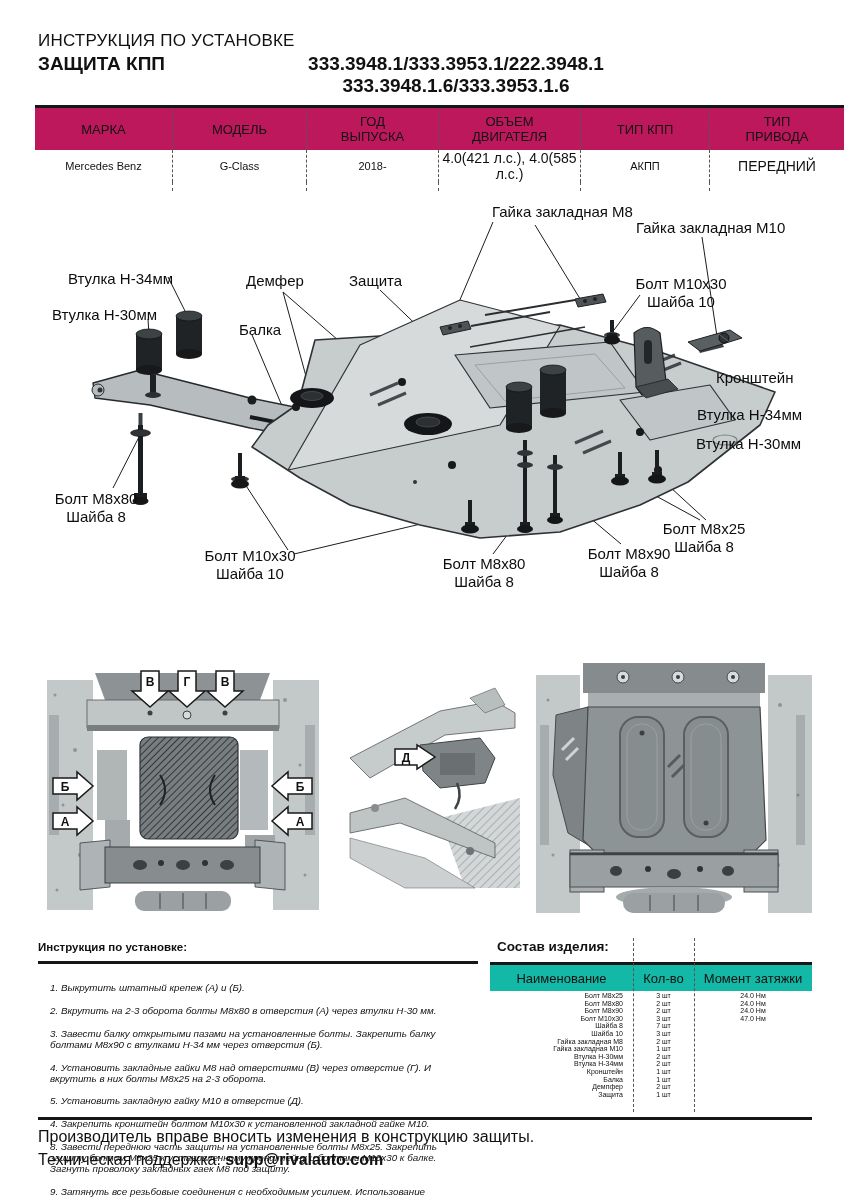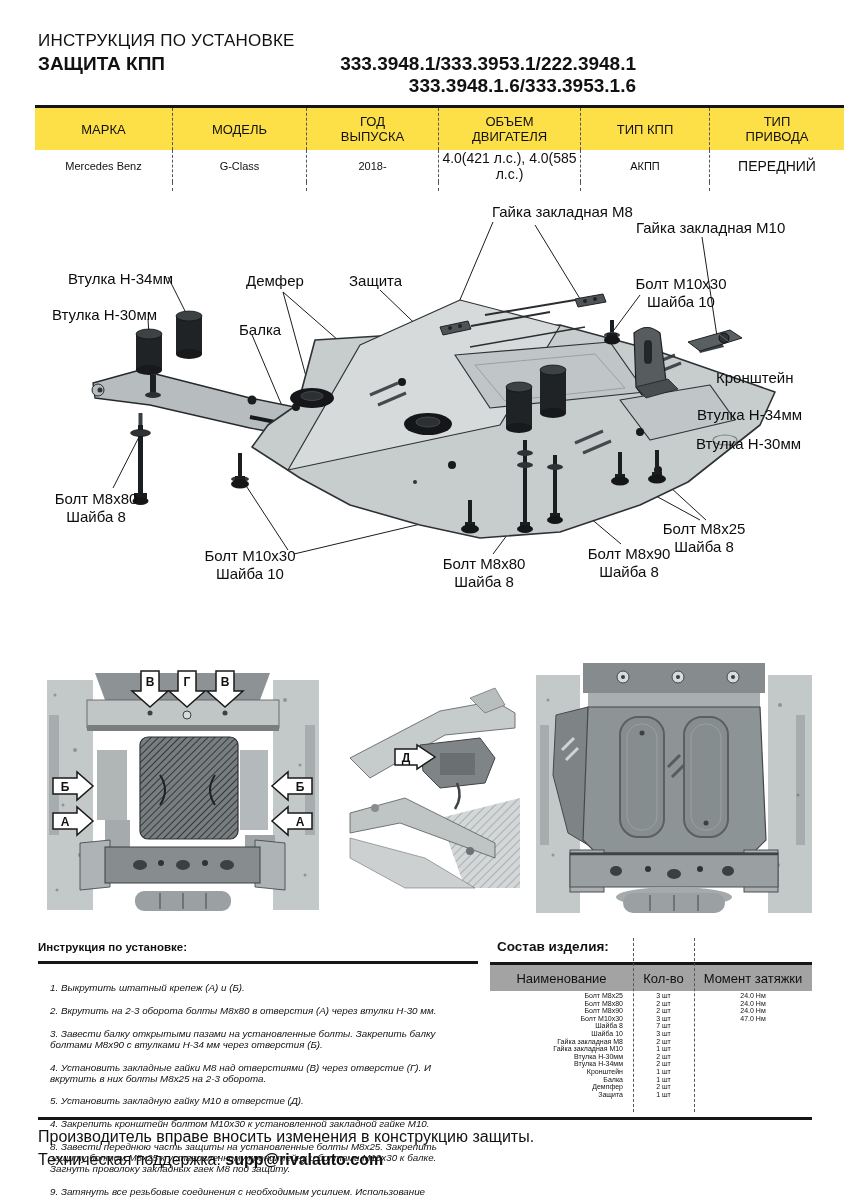--- a/index.html
+++ b/index.html
@@ -3,30 +3,30 @@
 <meta charset="utf-8">
 <style>
   html,body{margin:0;padding:0;background:#ffffff;}
   .page{position:relative;width:849px;height:1200px;background:#fff;overflow:hidden;
         font-family:"Liberation Sans", sans-serif;color:#111;}
   .abs{position:absolute;}
 
   
   .hdr-title{left:38px;top:31px;font-size:17px;letter-spacing:.2px;}
   .hdr-product{left:38px;top:53px;font-size:19px;font-weight:bold;}
-  .hdr-codes{left:276px;top:53px;width:360px;text-align:right;font-size:19px;
+  .hdr-codes{left:276px;top:53px;width:360px;text-align:center;font-size:19px;
              font-weight:bold;line-height:22px;}
 
   
   .vtable-wrap{left:35px;top:105px;width:780px;}
   table.vtable{border-collapse:collapse;width:780px;border-top:3px solid #161616;table-layout:fixed;}
   table.vtable th,table.vtable td{border-left:1px dashed #555;text-align:center;vertical-align:middle;
     font-weight:400;padding:0 2px;}
   table.vtable th:first-child,table.vtable td:first-child{border-left:none;}
-  table.vtable thead th{height:42px;background:#fde047;font-size:13px;line-height:15px;white-space:pre-line;}
+  table.vtable thead th{height:42px;background:#be185d;font-size:13px;line-height:15px;white-space:pre-line;}
   table.vtable td{height:32px;font-size:11px;}
   table.vtable td.small{font-size:14px;}
   table.vtable tr.spacer td{height:9px;}
 
   
   .diagram-svg{left:30px;top:195px;}
   .dl{position:absolute;font-size:15px;line-height:17.5px;color:#0d0d0d;white-space:pre-line;}
   .dl.c{text-align:center;}
   .dl0{left:492px;top:203px;}
   .dl1{left:636px;top:219px;}
@@ -53,21 +53,21 @@
   
   .ins-title{left:38px;top:941px;font-size:11.5px;font-weight:bold;}
   .ins-rule{left:38px;top:961px;width:440px;height:3px;background:#161616;}
   .ins-steps{left:38px;top:971px;width:443px;font-size:9.8px;line-height:10.9px;}
   .ins-steps .step{margin:12px;font-style:italic;}
 
   
   .parts-block{left:490px;top:938px;width:322px;height:174px;}
   .parts-title{position:absolute;left:7px;top:1px;font-size:13.5px;font-weight:bold;}
   .parts-rule{position:absolute;left:0;top:24px;width:322px;height:3px;background:#161616;}
-  .parts-head{position:absolute;left:0;top:27px;width:322px;height:26px;background:#a3a3a3;
+  .parts-head{position:absolute;left:0;top:27px;width:322px;height:26px;background:#14b8a6;
               display:flex;align-items:center;font-size:13px;}
   .parts-head .h1{width:143px;text-align:center;}
   .parts-head .h2{width:61px;text-align:center;}
   .parts-head .h3{width:118px;text-align:center;}
   .parts-body{position:absolute;left:0;top:54px;width:322px;}
   .parts-body .prow{display:flex;height:7.6px;align-items:center;font-size:7px;line-height:7.6px;}
   .parts-body .pc-name{width:133px;text-align:right;padding-right:10px;}
   .parts-body .pc-qty{width:61px;text-align:center;}
   .parts-body .pc-torque{width:118px;text-align:center;}
   .dashv{position:absolute;top:0;height:174px;border-left:1px dashed #555;width:0;}

